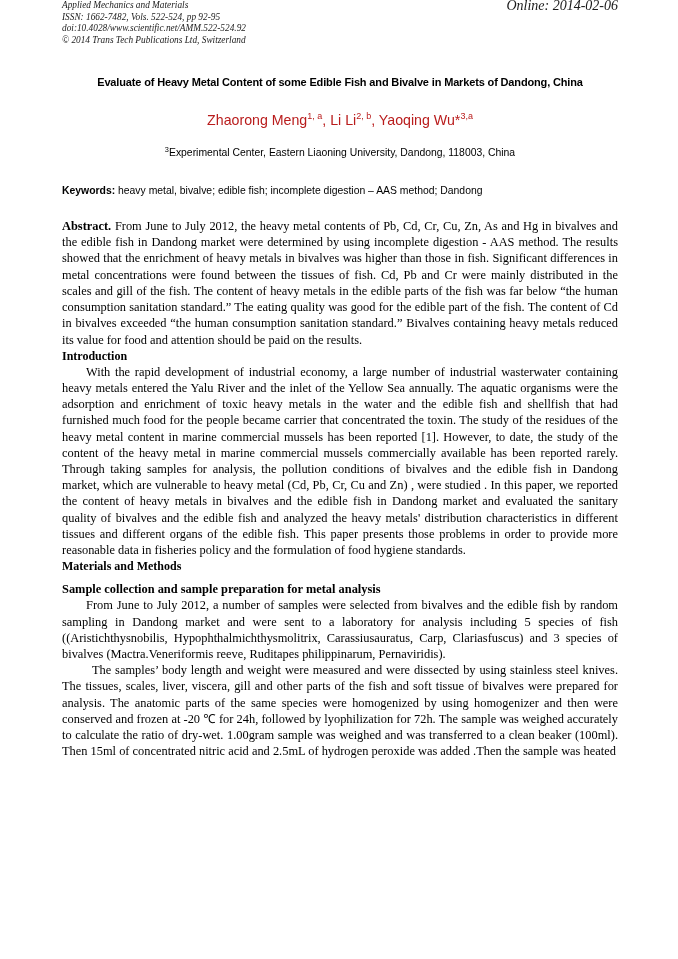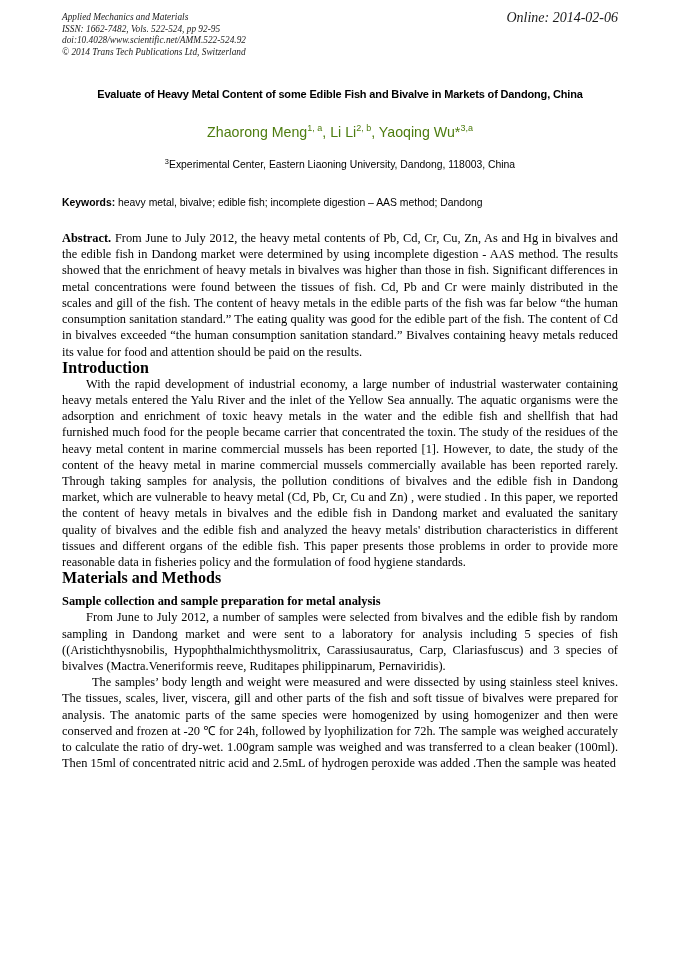--- a/index.html
+++ b/index.html
@@ -15,21 +15,21 @@
     width: 678px;
     height: 959px;
     background: #ffffff;
     margin: 0 auto;
     overflow: hidden;
     box-sizing: border-box;
   }
   .sheet {
     position: absolute;
     left: 62px;
-    top: 12px;
+    top: 0;
     width: 556px;
   }
 
   
   .runhead {
     position: relative;
     font-family: "Liberation Serif", serif;
     font-style: italic;
     font-size: 9.3px;
     line-height: 11.6px;
@@ -59,21 +59,21 @@
     letter-spacing: -0.15px;
   }
 
   
   .authors {
     margin-top: 15px;
     font-family: "Liberation Sans", sans-serif;
     font-size: 14.2px;
     line-height: 18px;
     text-align: center;
-    color: #4d7c0f;
+    color: #b91c1c;
   }
   .authors sup { font-size: 9px; }
 
   .affiliations {
     margin-top: 11px;
     font-family: "Liberation Sans", sans-serif;
     font-size: 10.4px;
     line-height: 20.5px;
     text-align: center;
     color: #000;
@@ -110,21 +110,21 @@
     line-height: 16.2px;
     text-align: justify;
     color: #000;
     hyphens: none;
   }
   .abstract .ab-label { font-weight: bold; }
 
   h2.section {
     font-family: "Liberation Serif", serif;
     font-weight: bold;
-    font-size: 16px;
+    font-size: 12px;
     line-height: 16px;
     margin: 0;
     padding: 0;
     color: #000;
   }
   .sec-intro { margin-top: 29px; }
   .sec-materials { margin-top: 30px; }
   .sub-head {
     font-family: "Liberation Serif", serif;
     font-weight: bold;

